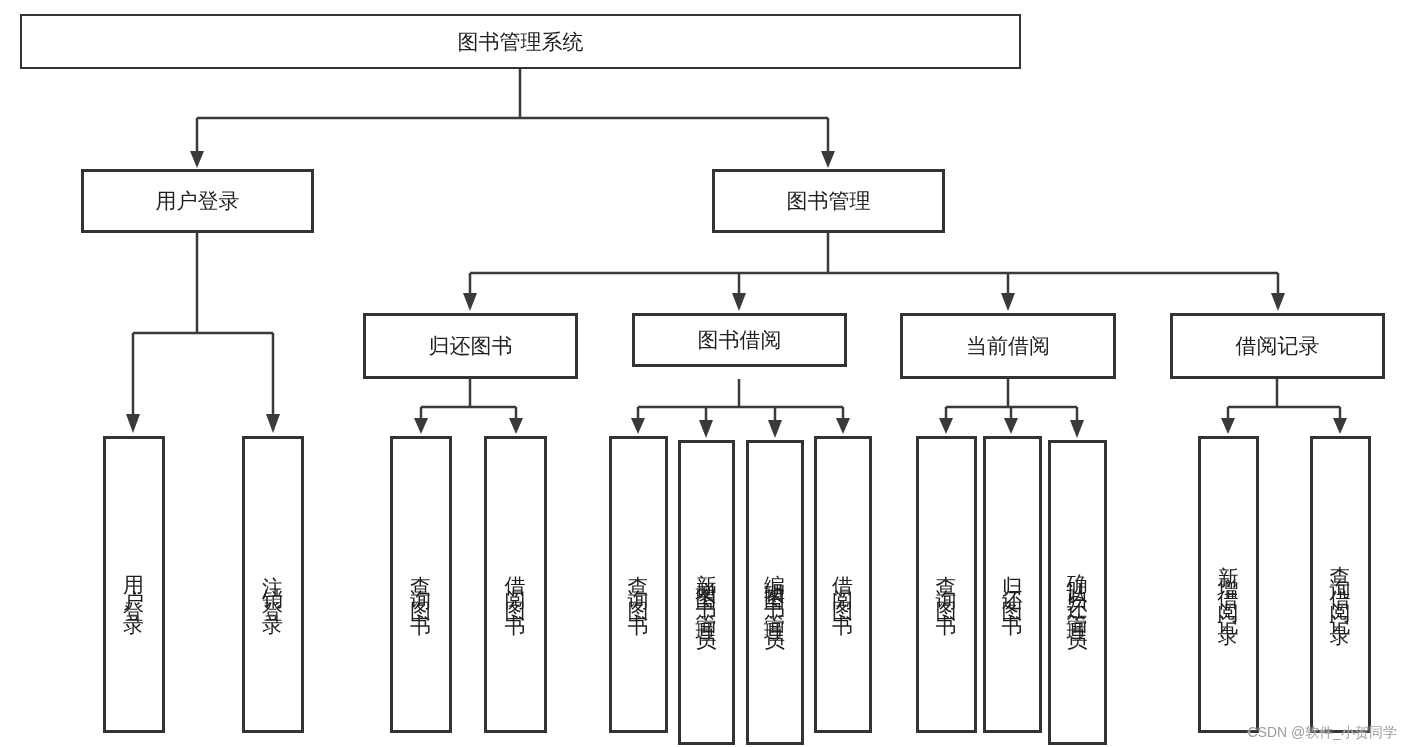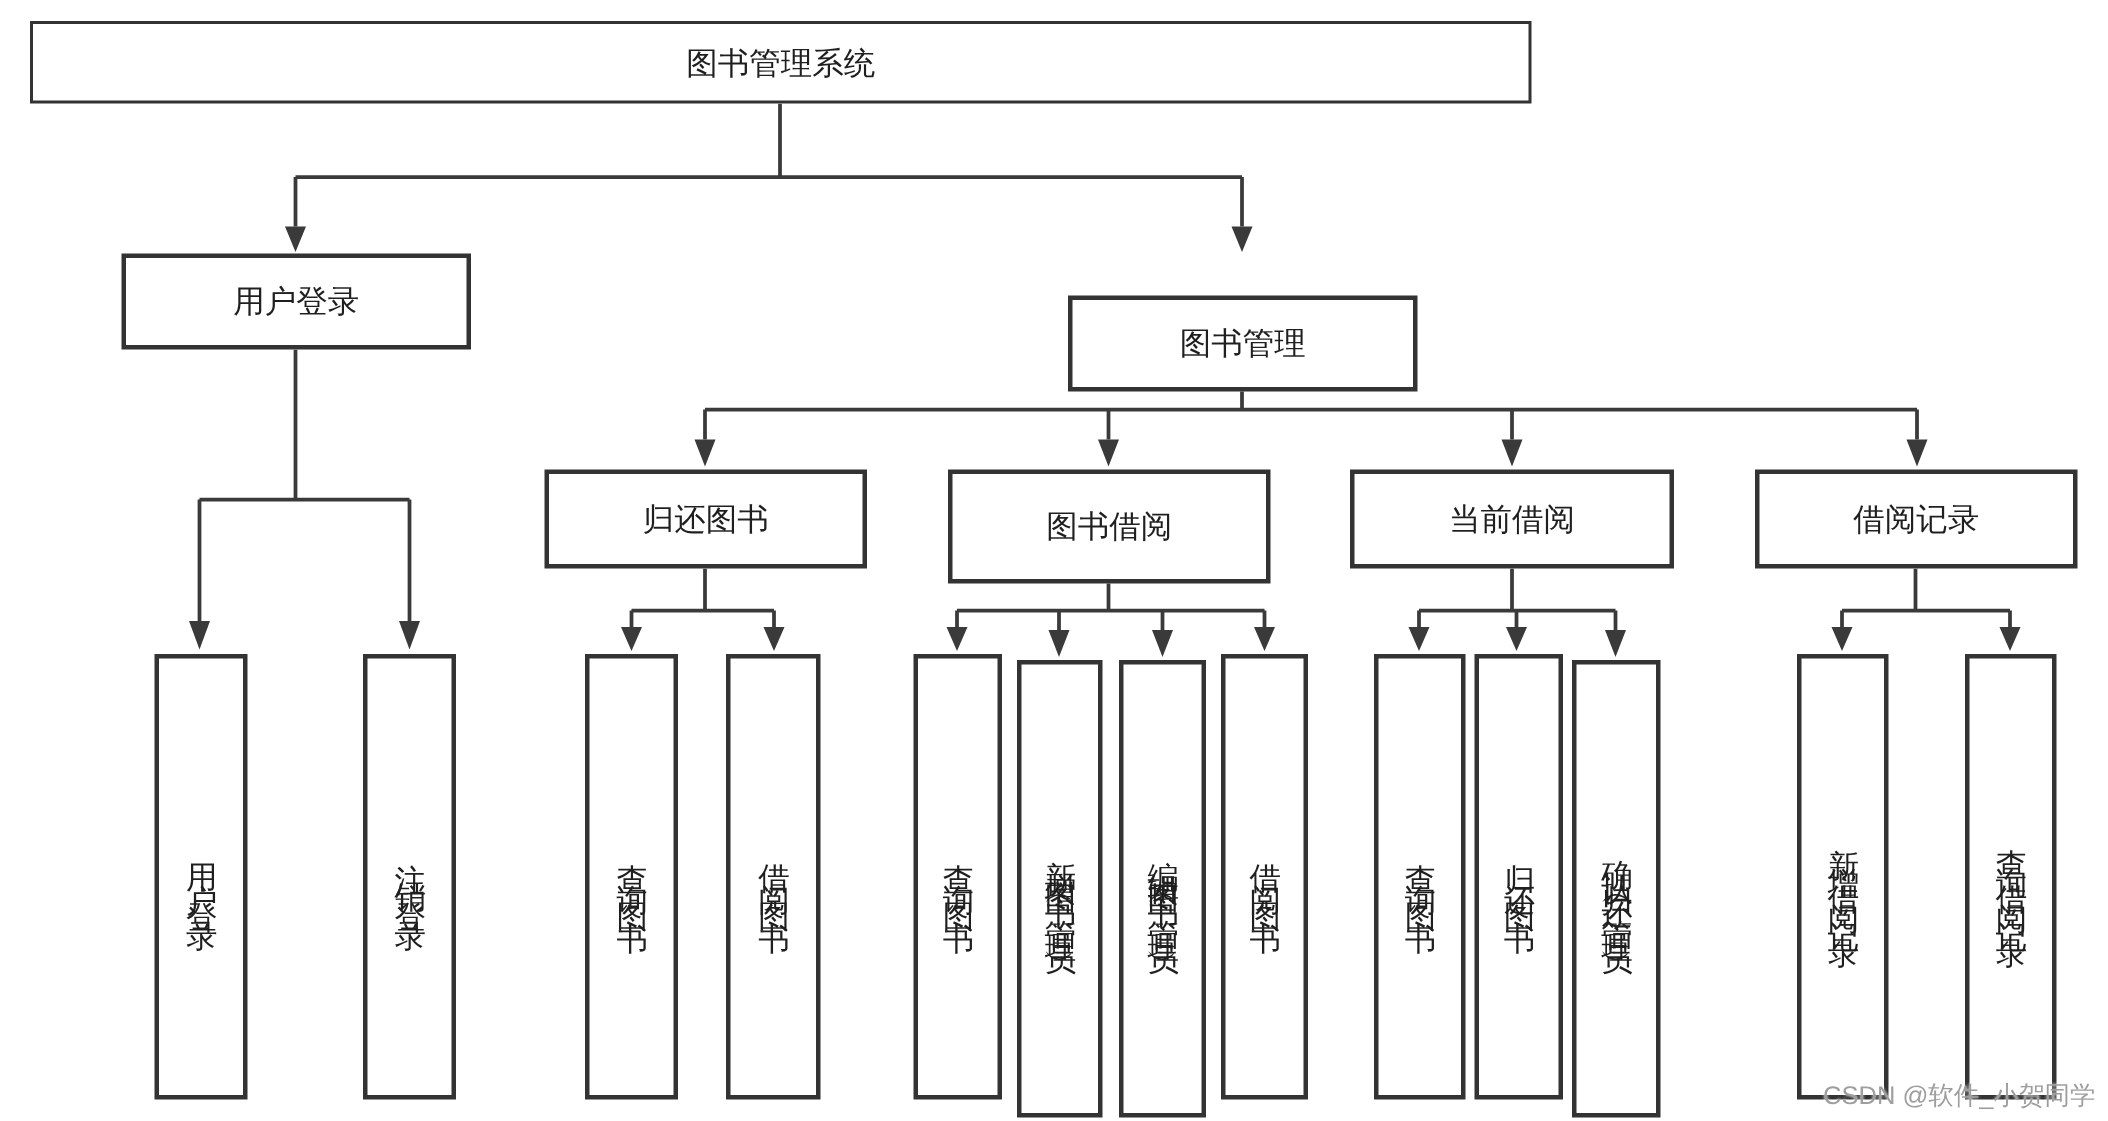--- a/index.html
+++ b/index.html
@@ -29,21 +29,21 @@
     letter-spacing:13px;
     line-height:1;
     white-space:nowrap;
   }
   .vbox.v6 span{letter-spacing:12px;}
   .vbox.v9 span{letter-spacing:8px;}
   #watermark{
     position:absolute;
     right:8px;bottom:5px;
     color:#9e9e9e;
-    font-size:17px;
+    font-size:14px;
     white-space:nowrap;
     text-shadow:0 0 2px #ffffff;
   }
 </style>
 </head>
 <body>
 
 <div id="stage">
 
   <svg id="wires" viewBox="0 0 1405 747" xmlns="http://www.w3.org/2000/svg">
@@ -89,28 +89,28 @@
     </g>
   </svg>
 
   <div class="box hbox" style="left:20px;top:14px;width:1001px;height:55px;border-width:2px;">
     <span>图书管理系统</span>
   </div>
 
   <div class="box hbox" style="left:81px;top:169px;width:233px;height:64px;">
     <span>用户登录</span>
   </div>
-  <div class="box hbox" style="left:712px;top:169px;width:233px;height:64px;margin-top:28px;">
+  <div class="box hbox" style="left:712px;top:169px;width:233px;height:64px;">
     <span>图书管理</span>
   </div>
 
   <div class="box hbox" style="left:363px;top:313px;width:215px;height:66px;">
     <span>归还图书</span>
   </div>
-  <div class="box hbox" style="left:632px;top:313px;width:215px;height:76px;">
+  <div class="box hbox" style="left:632px;top:313px;width:215px;height:54px;">
     <span>图书借阅</span>
   </div>
   <div class="box hbox" style="left:900px;top:313px;width:216px;height:66px;">
     <span>当前借阅</span>
   </div>
   <div class="box hbox" style="left:1170px;top:313px;width:215px;height:66px;text-align:right;">
     <span>借阅记录</span>
   </div>
 
   <div class="box vbox" style="left:103px;top:436px;width:62px;height:297px;">

